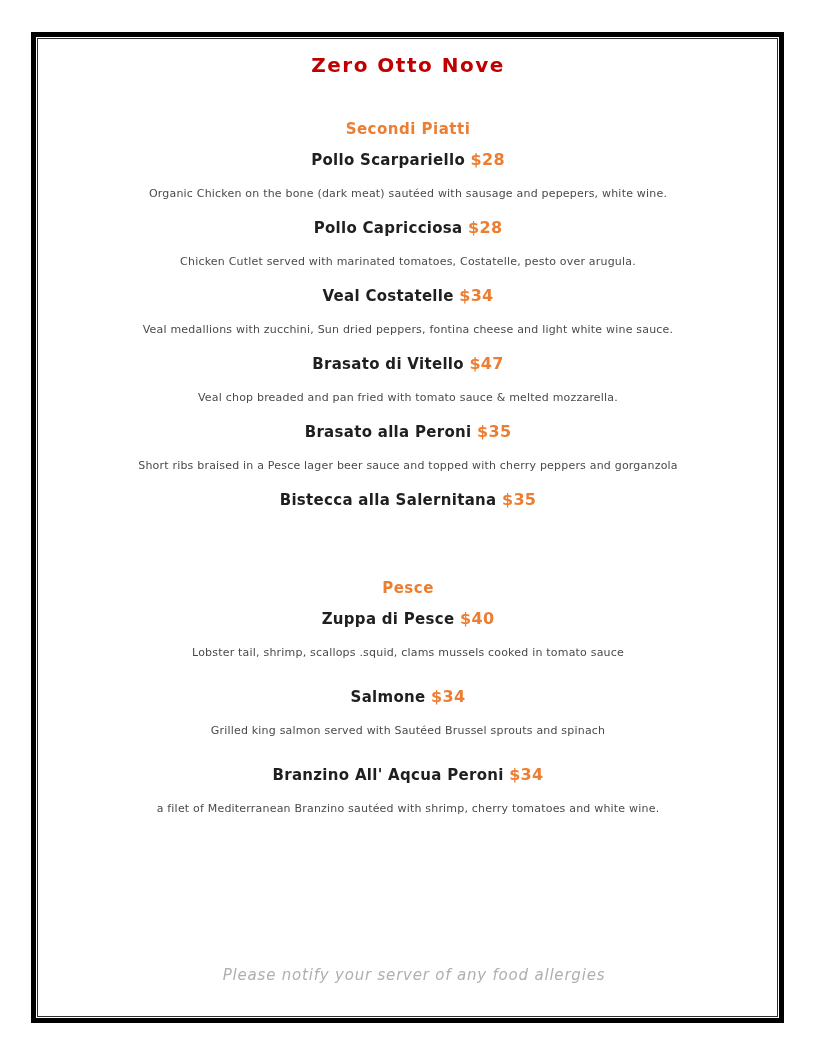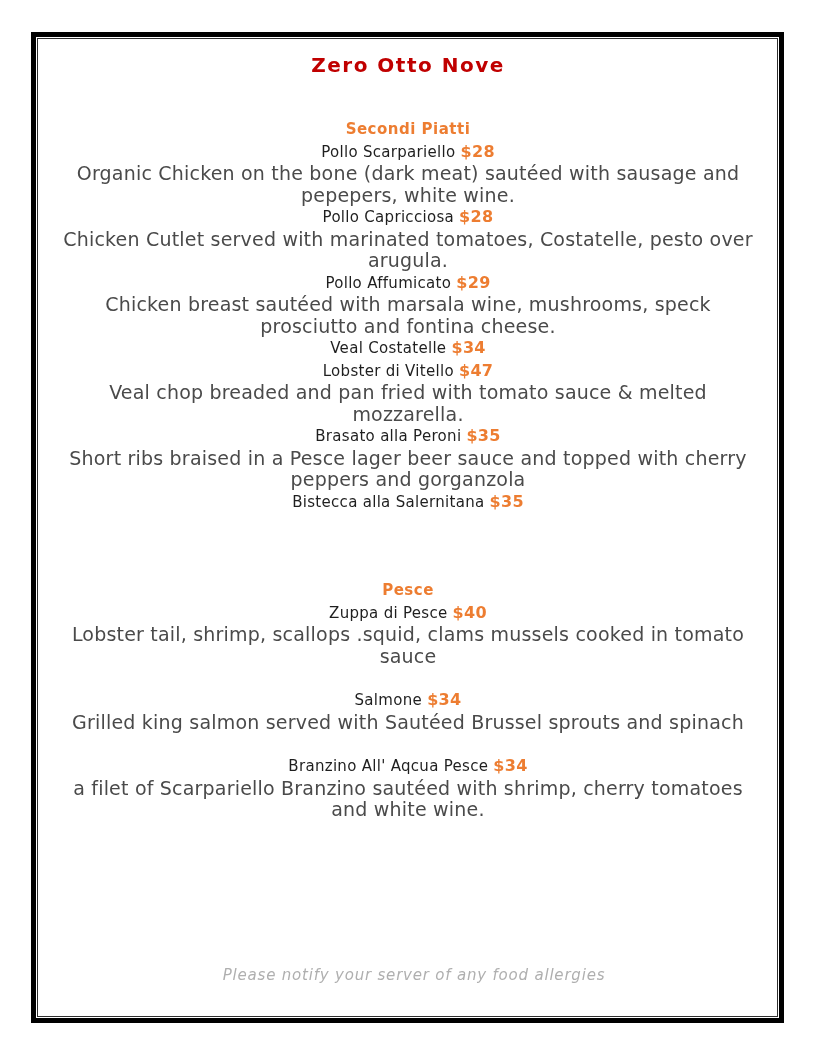--- a/index.html
+++ b/index.html
@@ -44,47 +44,47 @@
     letter-spacing: 1.5px;
     color: var(--title-red, #C00000);
     line-height: 24px;
   }
   .menu-sections {
     margin-top: 42px;
   }
   .menu-section { margin: 0; }
   .menu-section[data-section="pesce"] { margin-top: 67px; }
   .section-header {
-    margin: 0;
+    margin: 8px;
     font-size: 15px;
     font-weight: bold;
     color: var(--accent-orange, #ED7D31);
     line-height: 21.5px;
     letter-spacing: 0.5px;
   }
   .menu-item { margin: 0; }
   .menu-section[data-section="pesce"] .menu-item + .menu-item { margin-top: 22px; }
   .item-line {
     line-height: 21.5px;
     letter-spacing: 0.3px;
   }
   .dish-name {
     font-size: 15px;
-    font-weight: normal;
+    font-weight: bold;
     color: var(--dish-name, #1F1F1F);
   }
   .dish-price {
     font-size: 16px;
     font-weight: bold;
     color: var(--accent-orange, #ED7D31);
   }
   .dish-description {
     max-width: 690px;
-    margin: 0 auto;
-    font-size: 19px;
+    margin: 12px auto;
+    font-size: 11px;
     color: var(--description-gray, #4A4A4A);
     line-height: 21.5px;
     letter-spacing: 0.2px;
   }
   .footer-note {
     position: absolute;
     left: 12px;
     right: 0;
     bottom: 30px;
     font-size: 15px;
@@ -107,28 +107,25 @@
           <h2 class="section-header">Secondi Piatti</h2>
           <div class="menu-item">
             <div class="item-line"><span class="dish-name">Pollo Scarpariello </span><span class="dish-price">$28</span></div>
             <div class="dish-description">Organic Chicken on the bone (dark meat) sautéed with sausage and pepepers, white wine.</div>
           </div>
           <div class="menu-item">
             <div class="item-line"><span class="dish-name">Pollo Capricciosa </span><span class="dish-price">$28</span></div>
             <div class="dish-description">Chicken Cutlet served with marinated tomatoes, Costatelle, pesto over arugula.</div>
           </div>
           <div class="menu-item">
-            <div class="item-line"><span class="dish-name">Pollo Affumicato </span><span class="dish-price">$29</span></div>
-            <div class="dish-description">Chicken breast sautéed with marsala wine, mushrooms, speck prosciutto and fontina cheese.</div>
+            <div class="item-line"><span class="dish-name">Veal Costatelle </span><span class="dish-price">$34</span></div>
+            <div class="dish-description">Veal medallions with zucchini, Sun dried peppers, fontina cheese and light white wine sauce.</div>
           </div>
           <div class="menu-item">
-            <div class="item-line"><span class="dish-name">Veal Costatelle </span><span class="dish-price">$34</span></div>
-          </div>
-          <div class="menu-item">
-            <div class="item-line"><span class="dish-name">Lobster di Vitello </span><span class="dish-price">$47</span></div>
+            <div class="item-line"><span class="dish-name">Brasato di Vitello </span><span class="dish-price">$47</span></div>
             <div class="dish-description">Veal chop breaded and pan fried with tomato sauce &amp; melted mozzarella.</div>
           </div>
           <div class="menu-item">
             <div class="item-line"><span class="dish-name">Brasato alla Peroni </span><span class="dish-price">$35</span></div>
             <div class="dish-description">Short ribs braised in a Pesce lager beer sauce and topped with cherry peppers and gorganzola</div>
           </div>
           <div class="menu-item">
             <div class="item-line"><span class="dish-name">Bistecca alla Salernitana </span><span class="dish-price">$35</span></div>
           </div>
         </section>
@@ -136,20 +133,20 @@
           <h2 class="section-header">Pesce</h2>
           <div class="menu-item">
             <div class="item-line"><span class="dish-name">Zuppa di Pesce </span><span class="dish-price">$40</span></div>
             <div class="dish-description">Lobster tail, shrimp, scallops .squid, clams mussels  cooked in tomato sauce</div>
           </div>
           <div class="menu-item">
             <div class="item-line"><span class="dish-name">Salmone </span><span class="dish-price">$34</span></div>
             <div class="dish-description">Grilled king salmon served with Sautéed Brussel sprouts and spinach</div>
           </div>
           <div class="menu-item">
-            <div class="item-line"><span class="dish-name">Branzino All' Aqcua Pesce </span><span class="dish-price">$34</span></div>
-            <div class="dish-description">a filet of Scarpariello Branzino  sautéed with shrimp,  cherry tomatoes and white wine.</div>
+            <div class="item-line"><span class="dish-name">Branzino All' Aqcua Peroni </span><span class="dish-price">$34</span></div>
+            <div class="dish-description">a filet of Mediterranean Branzino  sautéed with shrimp,  cherry tomatoes and white wine.</div>
           </div>
         </section>
       </div>
     <div class="footer-note">Please notify your server of any food allergies</div>
   </div>
 </div>
 
 </body></html>

